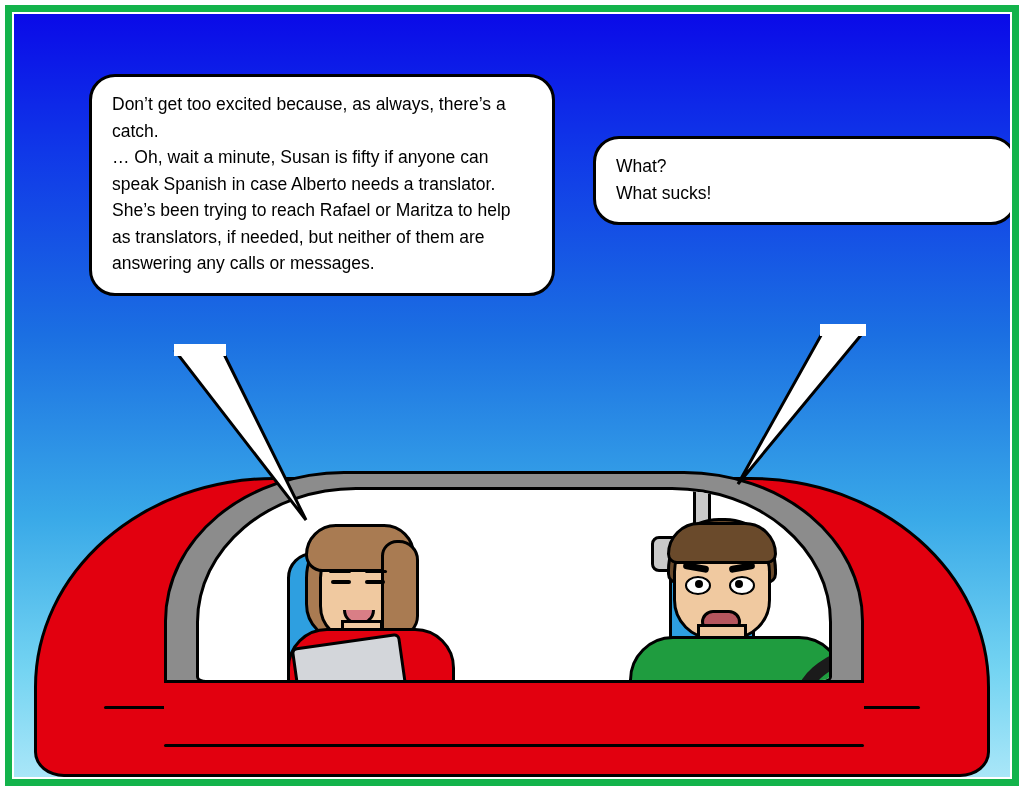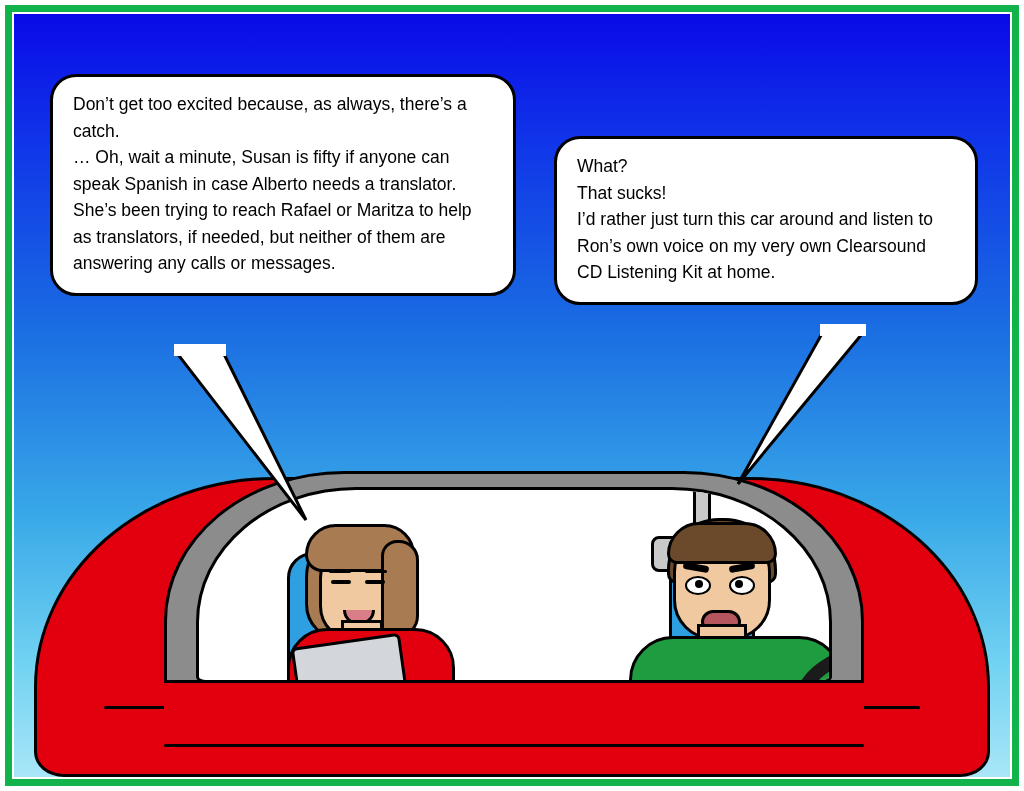--- a/index.html
+++ b/index.html
@@ -254,20 +254,21 @@
     position: absolute;
     background: #ffffff;
     border: 3px solid #000000;
     border-radius: 26px;
     box-sizing: border-box;
     padding: 14px 20px 16px 20px;
     font-size: 17.5px;
     line-height: 26.5px;
     color: #000000;
     z-index: 20;
+    margin-left: 39px;
   }
   .bubble p { margin: 0; }
   .bubble-left { left: 36px; top: 60px; width: 466px; }
   .bubble-right { left: 540px; top: 122px; width: 424px; }
 
   .tail {
     position: absolute;
     z-index: 19;
   }
   .tail svg { display: block; }
@@ -347,18 +348,17 @@
     </div>
 
     <div class="bubble bubble-left">
       <p>Don’t get too excited because, as always, there’s a catch.</p>
       <p>… Oh, wait a minute, Susan is fifty if anyone can speak Spanish in case Alberto needs a translator.</p>
       <p>She’s been trying to reach Rafael or Maritza to help as translators, if needed, but neither of them are answering any calls or messages.</p>
     </div>
 
     <div class="bubble bubble-right">
       <p>What?</p>
-      <p>That sucks!</p>
-      <p>I’d rather just turn this car around and listen to Ron’s own voice on my very own Clearsound CD Listening Kit at home.</p>
+      <p>What sucks!</p>
     </div>
 
   </div>
 </div>
 
 </body></html>

